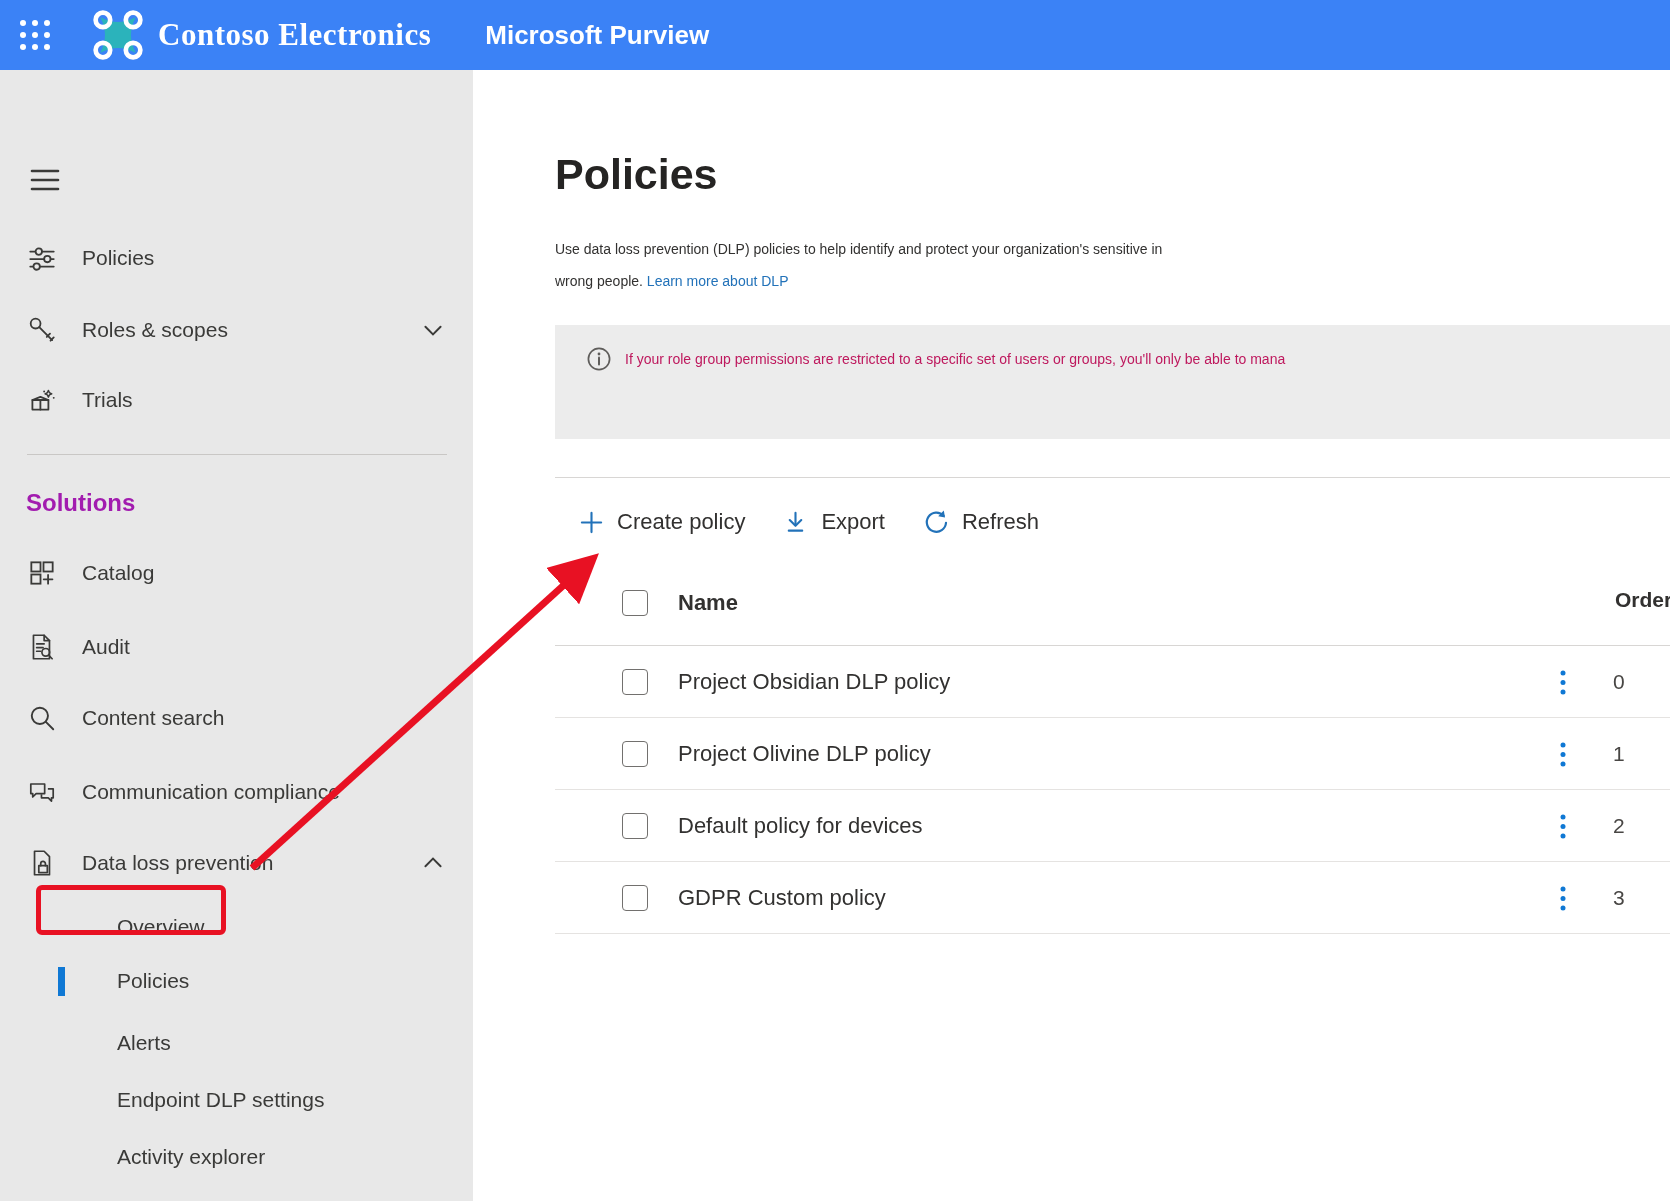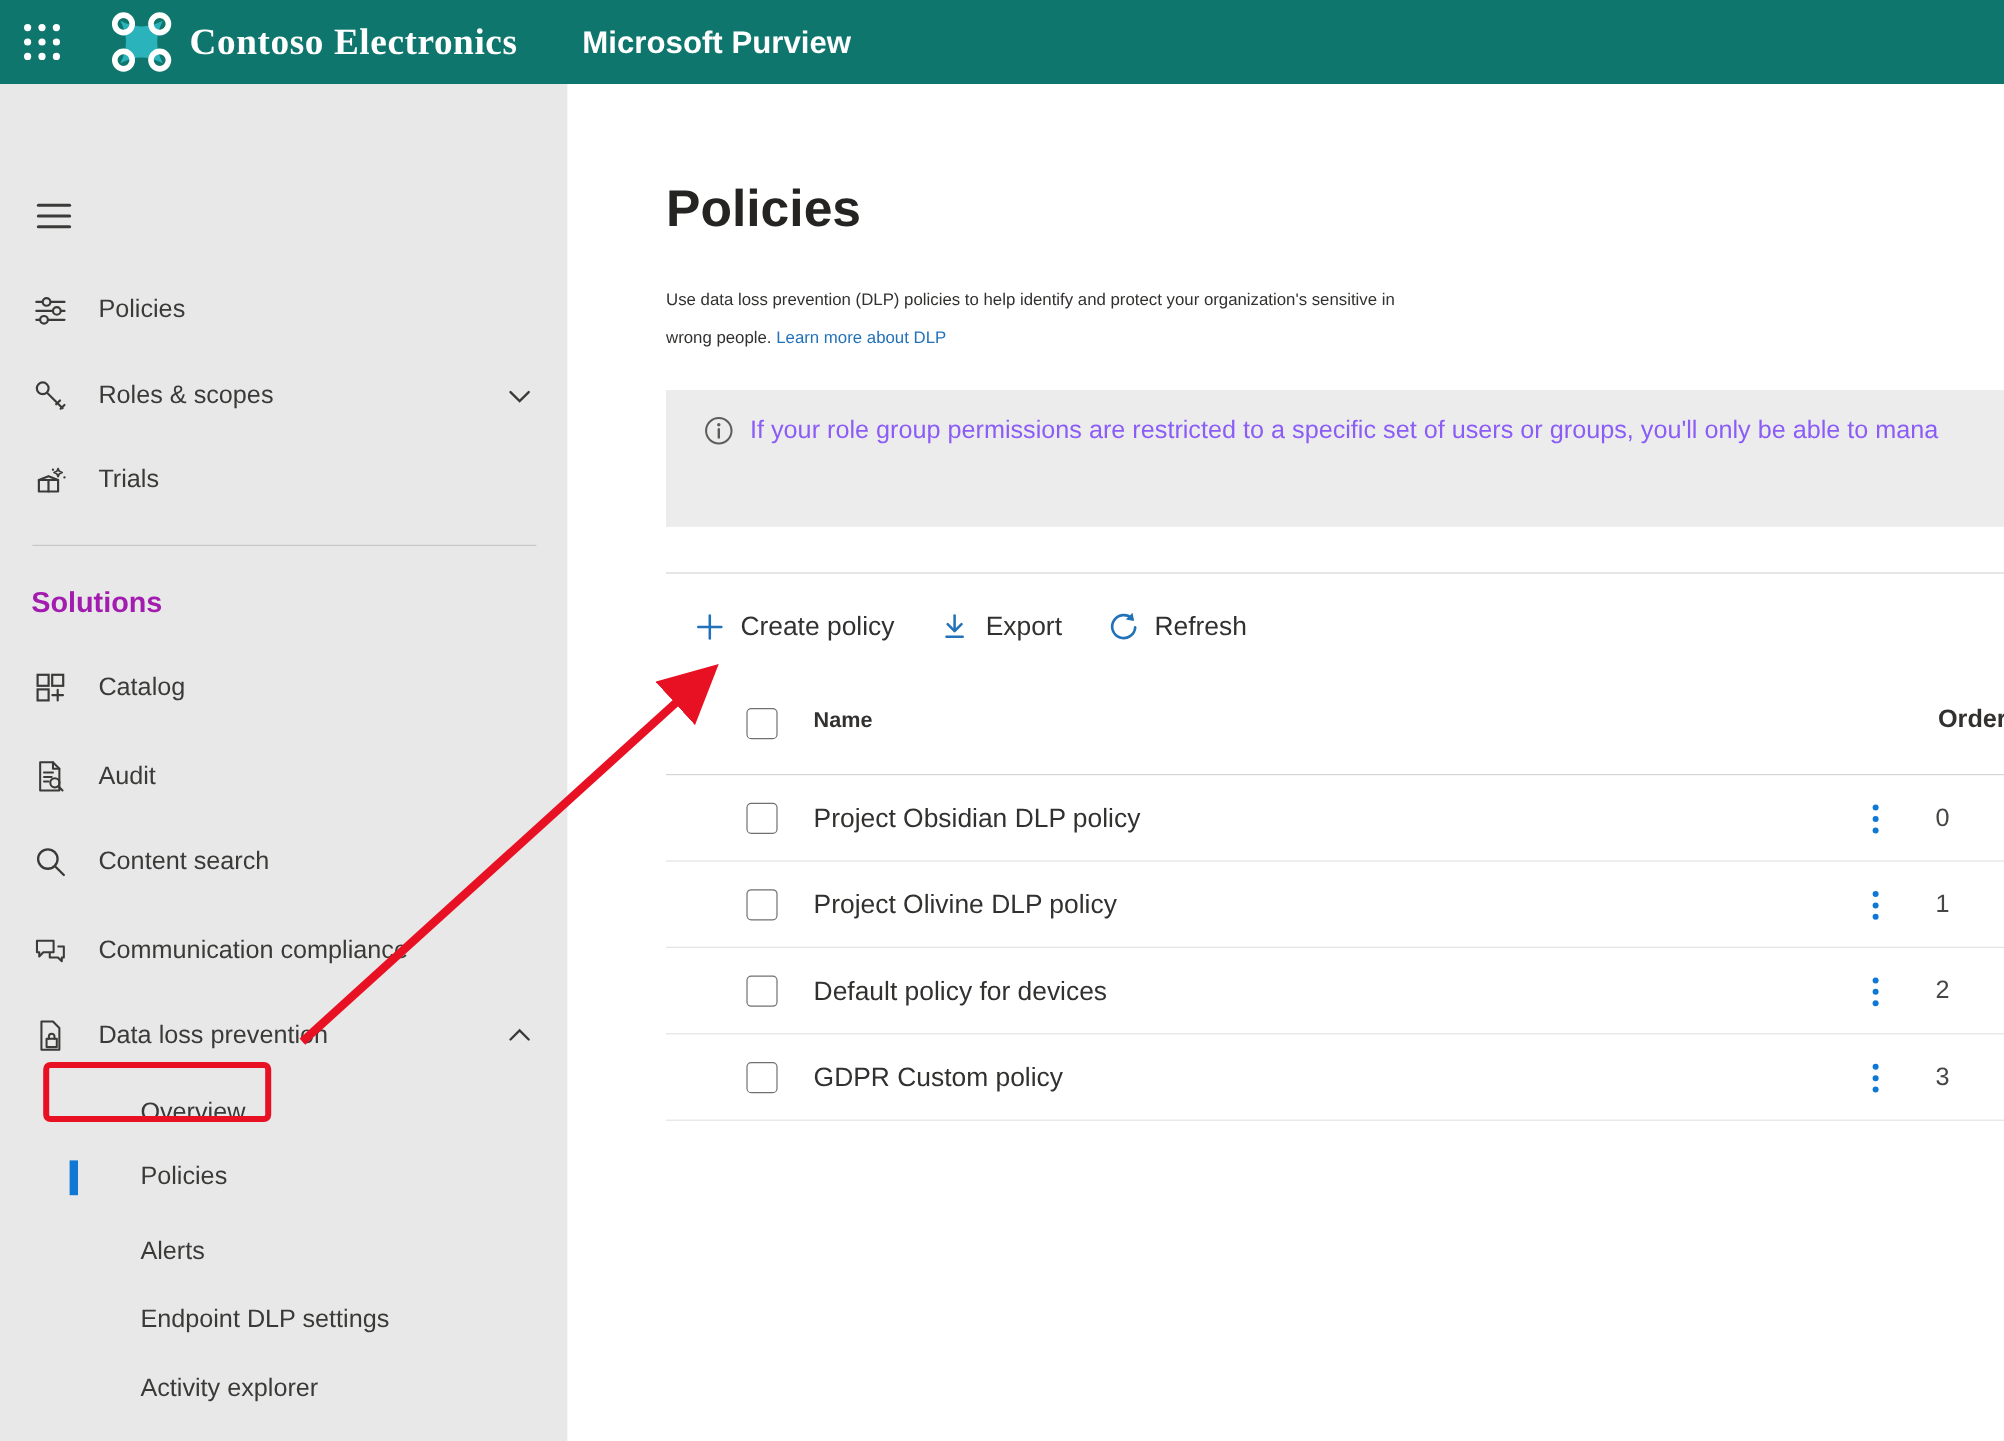--- a/index.html
+++ b/index.html
@@ -1,21 +1,21 @@
 <!DOCTYPE html>
 <html><head>
 <meta charset="utf-8">
 <style>
   * { margin:0; padding:0; box-sizing:border-box; }
   html,body { width:1670px; height:1201px; overflow:hidden;
     font-family:"Liberation Sans", sans-serif; background:#ffffff; }
 
   
   .topbar { position:absolute; left:0; top:0; width:1670px; height:70px;
-    background:#0f766e; display:flex; align-items:center; }
+    background:#3b82f6; display:flex; align-items:center; }
   .waffle-btn { width:70px; height:70px; display:flex; align-items:center; justify-content:center; cursor:pointer; }
   .brand-wrap { display:flex; align-items:center; gap:14px; margin-left:22px; }
   .brand-text { color:#ffffff; font-family:"Liberation Serif", serif; font-weight:bold;
     font-size:31px; letter-spacing:0.5px; }
   .product-text { color:#ffffff; font-size:26px; font-weight:700; margin-left:54px; }
 
   
   .sidebar { position:absolute; left:0; top:70px; width:473px; height:1131px; background:#e8e8e8; }
   .hamburger { position:absolute; left:25px; top:90px; width:40px; height:40px;
     display:flex; align-items:center; justify-content:center; cursor:pointer; }
@@ -40,33 +40,33 @@
   .main { position:absolute; left:473px; top:70px; width:1197px; height:1131px; background:#ffffff; overflow:hidden; }
   .page-title { position:absolute; left:82px; top:78px; font-size:43px; line-height:52px;
     font-weight:700; color:#252423; }
   .desc { position:absolute; left:82px; top:163px; width:1115px; font-size:14px;
     line-height:32px; color:#323130; white-space:nowrap; overflow:hidden; }
   .desc a { color:#2272b9; text-decoration:none; cursor:pointer; }
   .banner { position:absolute; left:82px; top:255px; width:1115px; height:114px;
     background:#ececec; }
   .banner-inner { display:flex; align-items:flex-start; gap:13px; padding:21px 10px 0 31px;
     white-space:nowrap; overflow:hidden; }
-  .banner-text { font-size:21px; color:#8b5cf6; line-height:26px; }
+  .banner-text { font-size:14px; color:#be185d; line-height:26px; }
   .rule { position:absolute; left:82px; width:1115px; height:1px; background:#d8d6d4; }
   .toolbar { position:absolute; left:82px; top:430px; height:44px; display:flex;
     align-items:center; padding-left:24px; gap:38px; }
   .tool-btn { display:flex; align-items:center; gap:13px; cursor:pointer; }
   .tool-btn .tlabel { font-size:22px; color:#323130; }
 
   
   .thead { position:absolute; left:82px; top:512px; width:1115px; height:62px; }
   .checkbox { width:26px; height:26px; border:1.5px solid #72706e; border-radius:4px;
     background:#ffffff; cursor:pointer; }
   .thead .checkbox { position:absolute; left:67px; top:8px; }
-  .th-name { position:absolute; left:123px; top:8px; font-size:18px; font-weight:700; color:#323130; cursor:pointer; }
+  .th-name { position:absolute; left:123px; top:8px; font-size:22px; font-weight:700; color:#323130; cursor:pointer; }
   .th-order { position:absolute; left:1060px; top:6px; font-size:21px; font-weight:700; color:#323130; cursor:pointer; white-space:nowrap; }
   .thead-rule { position:absolute; left:82px; top:575px; width:1115px; height:1px; background:#d8d6d4; }
   .rows { position:absolute; left:82px; top:576px; width:1115px; }
   .trow { position:relative; width:1115px; height:72px; border-bottom:1px solid #e5e3e1; }
   .trow .checkbox { position:absolute; left:67px; top:23px; }
   .row-name { position:absolute; left:123px; top:0; height:72px; display:flex;
     align-items:center; font-size:22px; font-weight:400; color:#323130; cursor:pointer; white-space:nowrap; }
   .kebab { position:absolute; left:1002px; top:23px; width:12px; height:27px; cursor:pointer; }
   .row-order { position:absolute; left:1058px; top:0; height:72px; display:flex;
     align-items:center; font-size:21px; color:#484644; }

